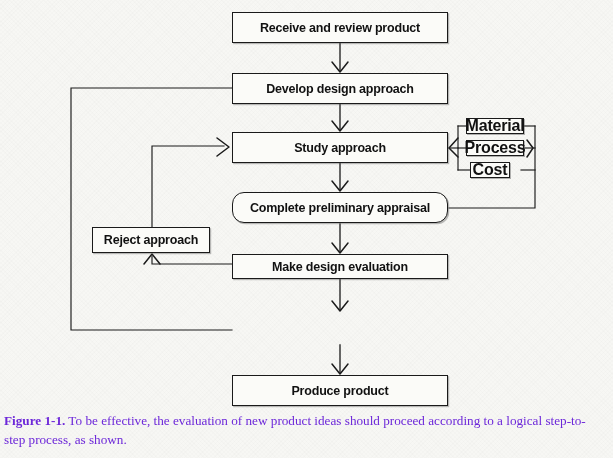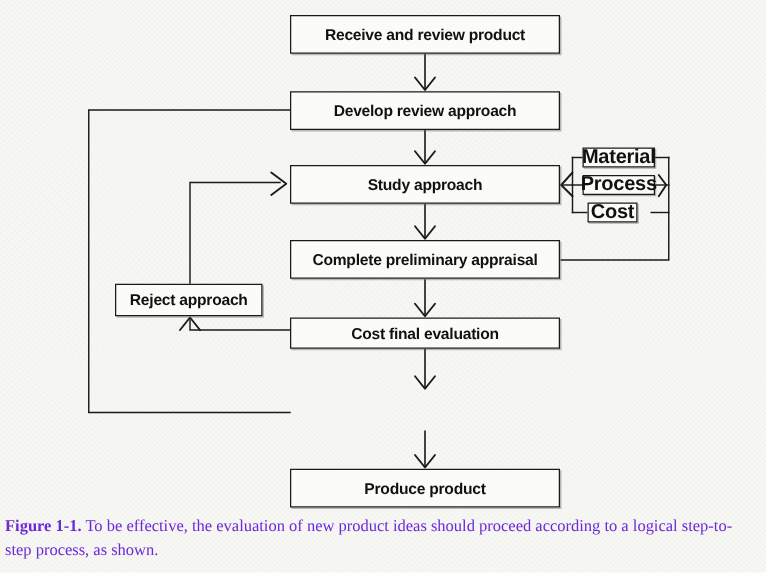--- a/index.html
+++ b/index.html
@@ -174,33 +174,33 @@
       <polyline class="arr" points="458,138 449,148 458,157"></polyline>
     </g>
 
   </svg>
 
   <div class="node main-node" style="top:12px;">
     <span>Receive and review product</span>
   </div>
 
   <div class="node main-node" style="top:73px;">
-    <span>Develop review approach</span>
+    <span>Develop design approach</span>
   </div>
 
   <div class="node main-node" style="top:132px;">
     <span>Study approach</span>
   </div>
 
-  <div class="node main-node" style="top:192px;">
+  <div class="node main-node" style="top:192px;border-radius:12px;">
     <span>Complete preliminary appraisal</span>
   </div>
 
   <div class="node main-node" style="top:254px; height:25px;">
-    <span>Cost final evaluation</span>
+    <span>Make design evaluation</span>
   </div>
 
 
   <div class="node main-node" style="top:375px;">
     <span>Produce product</span>
   </div>
 
   <div class="node reject-node">
     <span>Reject approach</span>
   </div>

